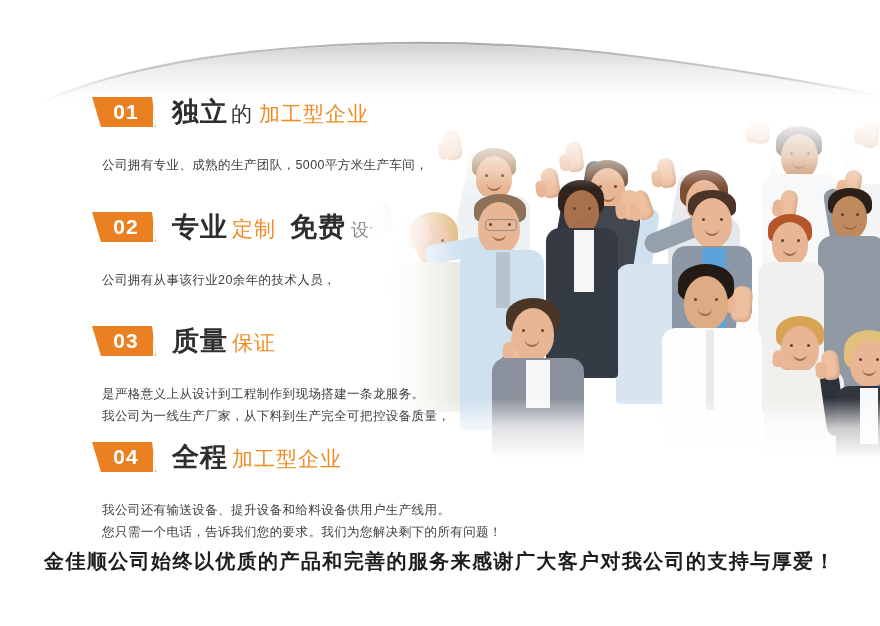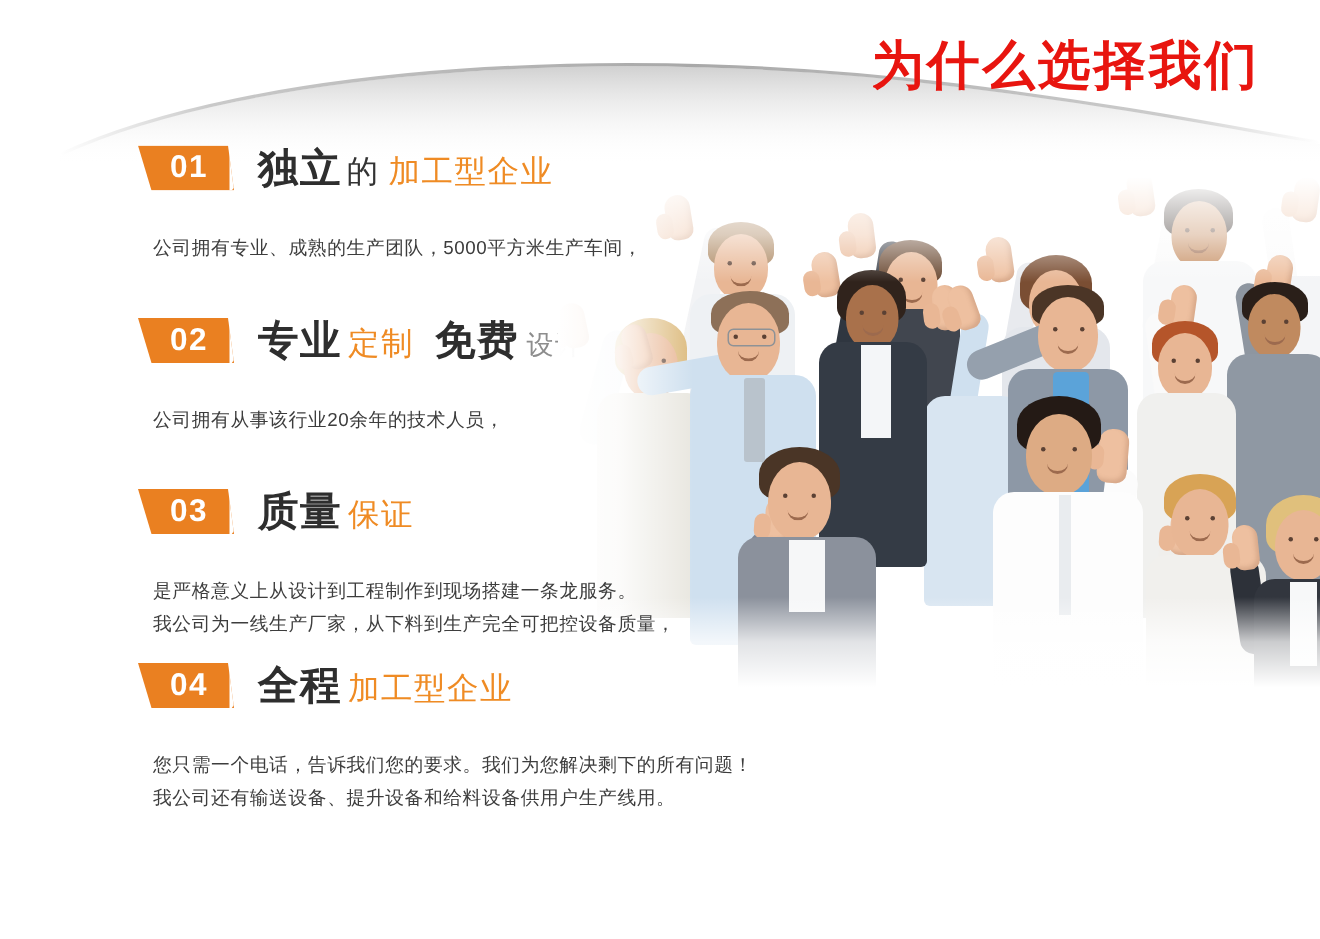--- a/index.html
+++ b/index.html
@@ -227,21 +227,20 @@
       </linearGradient>
       <linearGradient id="swg2" x1="0" y1="0" x2="0" y2="1">
         <stop offset="0%" stop-color="rgba(170,170,170,0.55)"></stop>
         <stop offset="100%" stop-color="rgba(255,255,255,0)"></stop>
       </linearGradient>
     </defs>
     <path d="M40,104 C 170,44 420,30 640,58 C 760,73 830,88 880,96 L 880,110 L 40,110 Z" fill="url(#swg2)"></path>
     <path d="M40,103 C 170,43 420,29 640,57 C 760,72 830,87 880,95" stroke="url(#swg)" stroke-width="2.2" fill="none"></path>
   </svg>
 
-  <div class="headline">为什么选择我们</div>
 
   <div class="photo">
 
     <div class="person" style="left:86px; top:18px; z-index:5;">
       <div class="arm" style="left:-6px; top:14px; width:18px; height:92px; background:#f2f3f5; transform:rotate(12deg);"></div>
       <div class="thumb" style="left:-14px; top:-6px; transform:rotate(-9deg);"></div>
       <div class="hair" style="left:14px; top:12px; width:44px; height:30px; background:#a9835b;"></div>
       <div class="head" style="left:18px; top:20px; width:36px; height:44px;"></div>
       <div class="eyes" style="left:27px; top:38px;"></div>
       <div class="eyes" style="left:43px; top:38px;"></div>
@@ -474,19 +473,20 @@
       <div class="badge">
         <span class="badge-num">04</span>
         <span class="badge-notch"></span>
       </div>
       <div class="title-wrap">
         <span class="t-strong">全程</span>
         <span class="t-orange">加工型企业</span>
       </div>
     </div>
     <div class="feat-body">
+      <div class="feat-line">我公司还有输送设备、提升设备和给料设备供用户生产线用。</div>
       <div class="feat-line">您只需一个电话，告诉我们您的要求。我们为您解决剩下的所有问题！</div>
-      <div class="feat-line">我公司还有输送设备、提升设备和给料设备供用户生产线用。</div>
     </div>
   </div>
 
+  <div class="tagline">金佳顺公司始终以优质的产品和完善的服务来感谢广大客户对我公司的支持与厚爱！</div>
 
 </div>
 
 </body></html>

